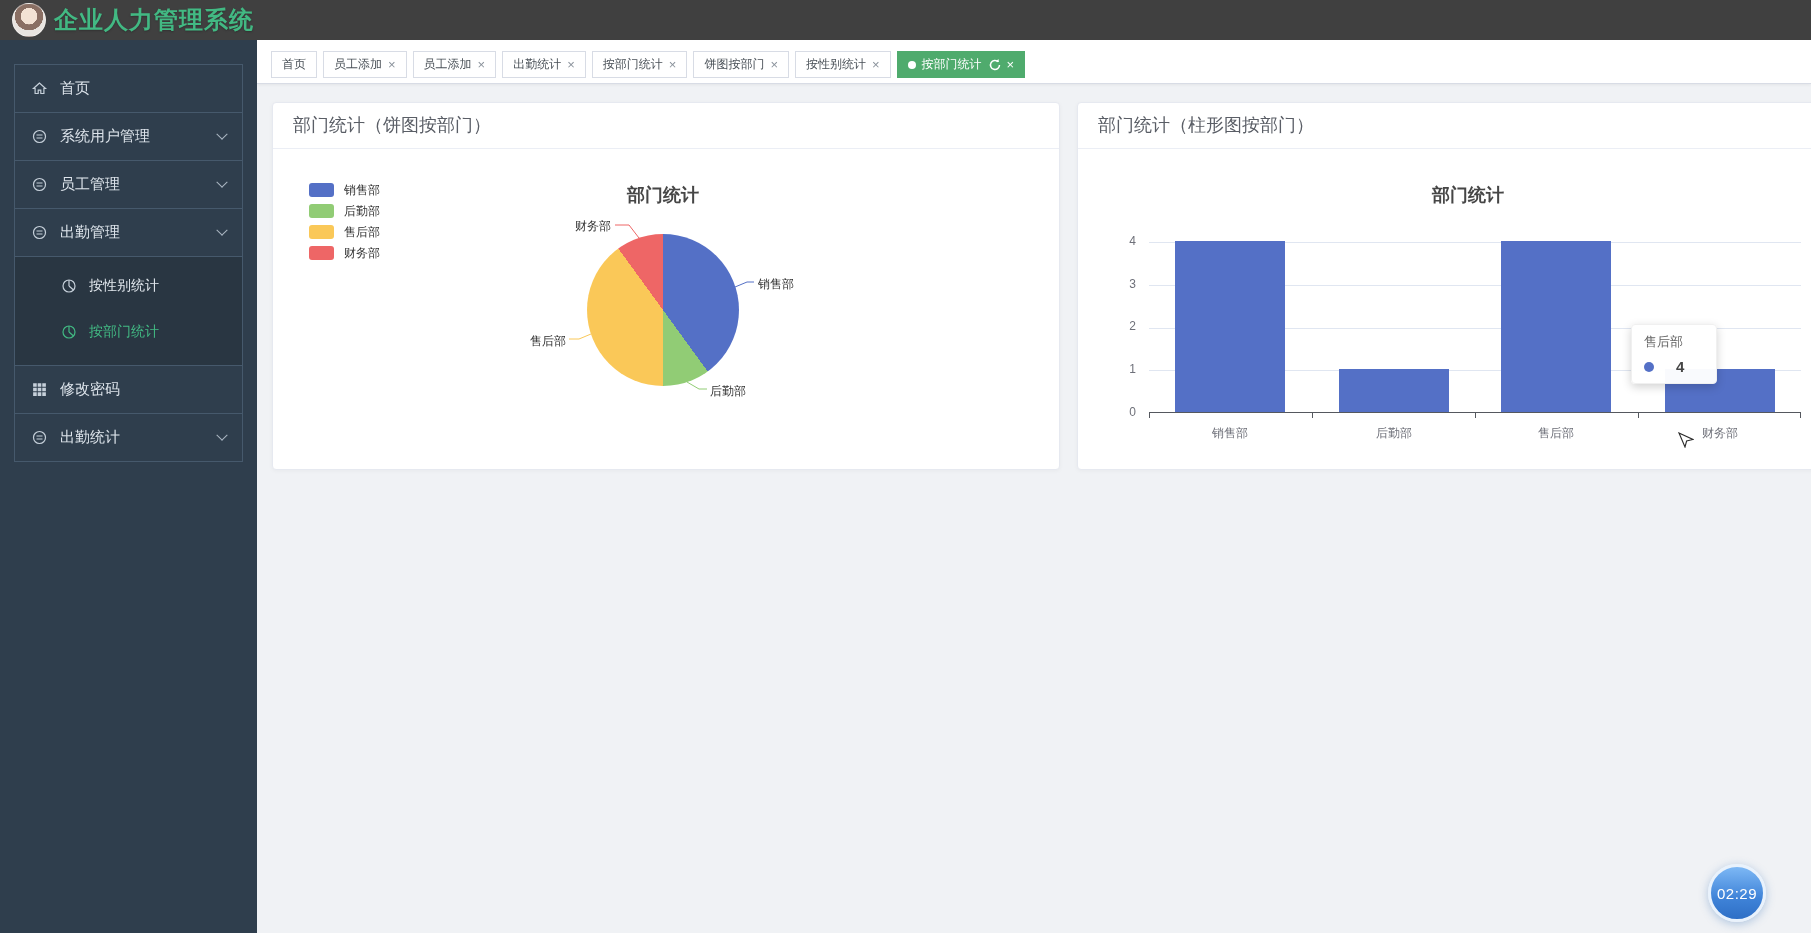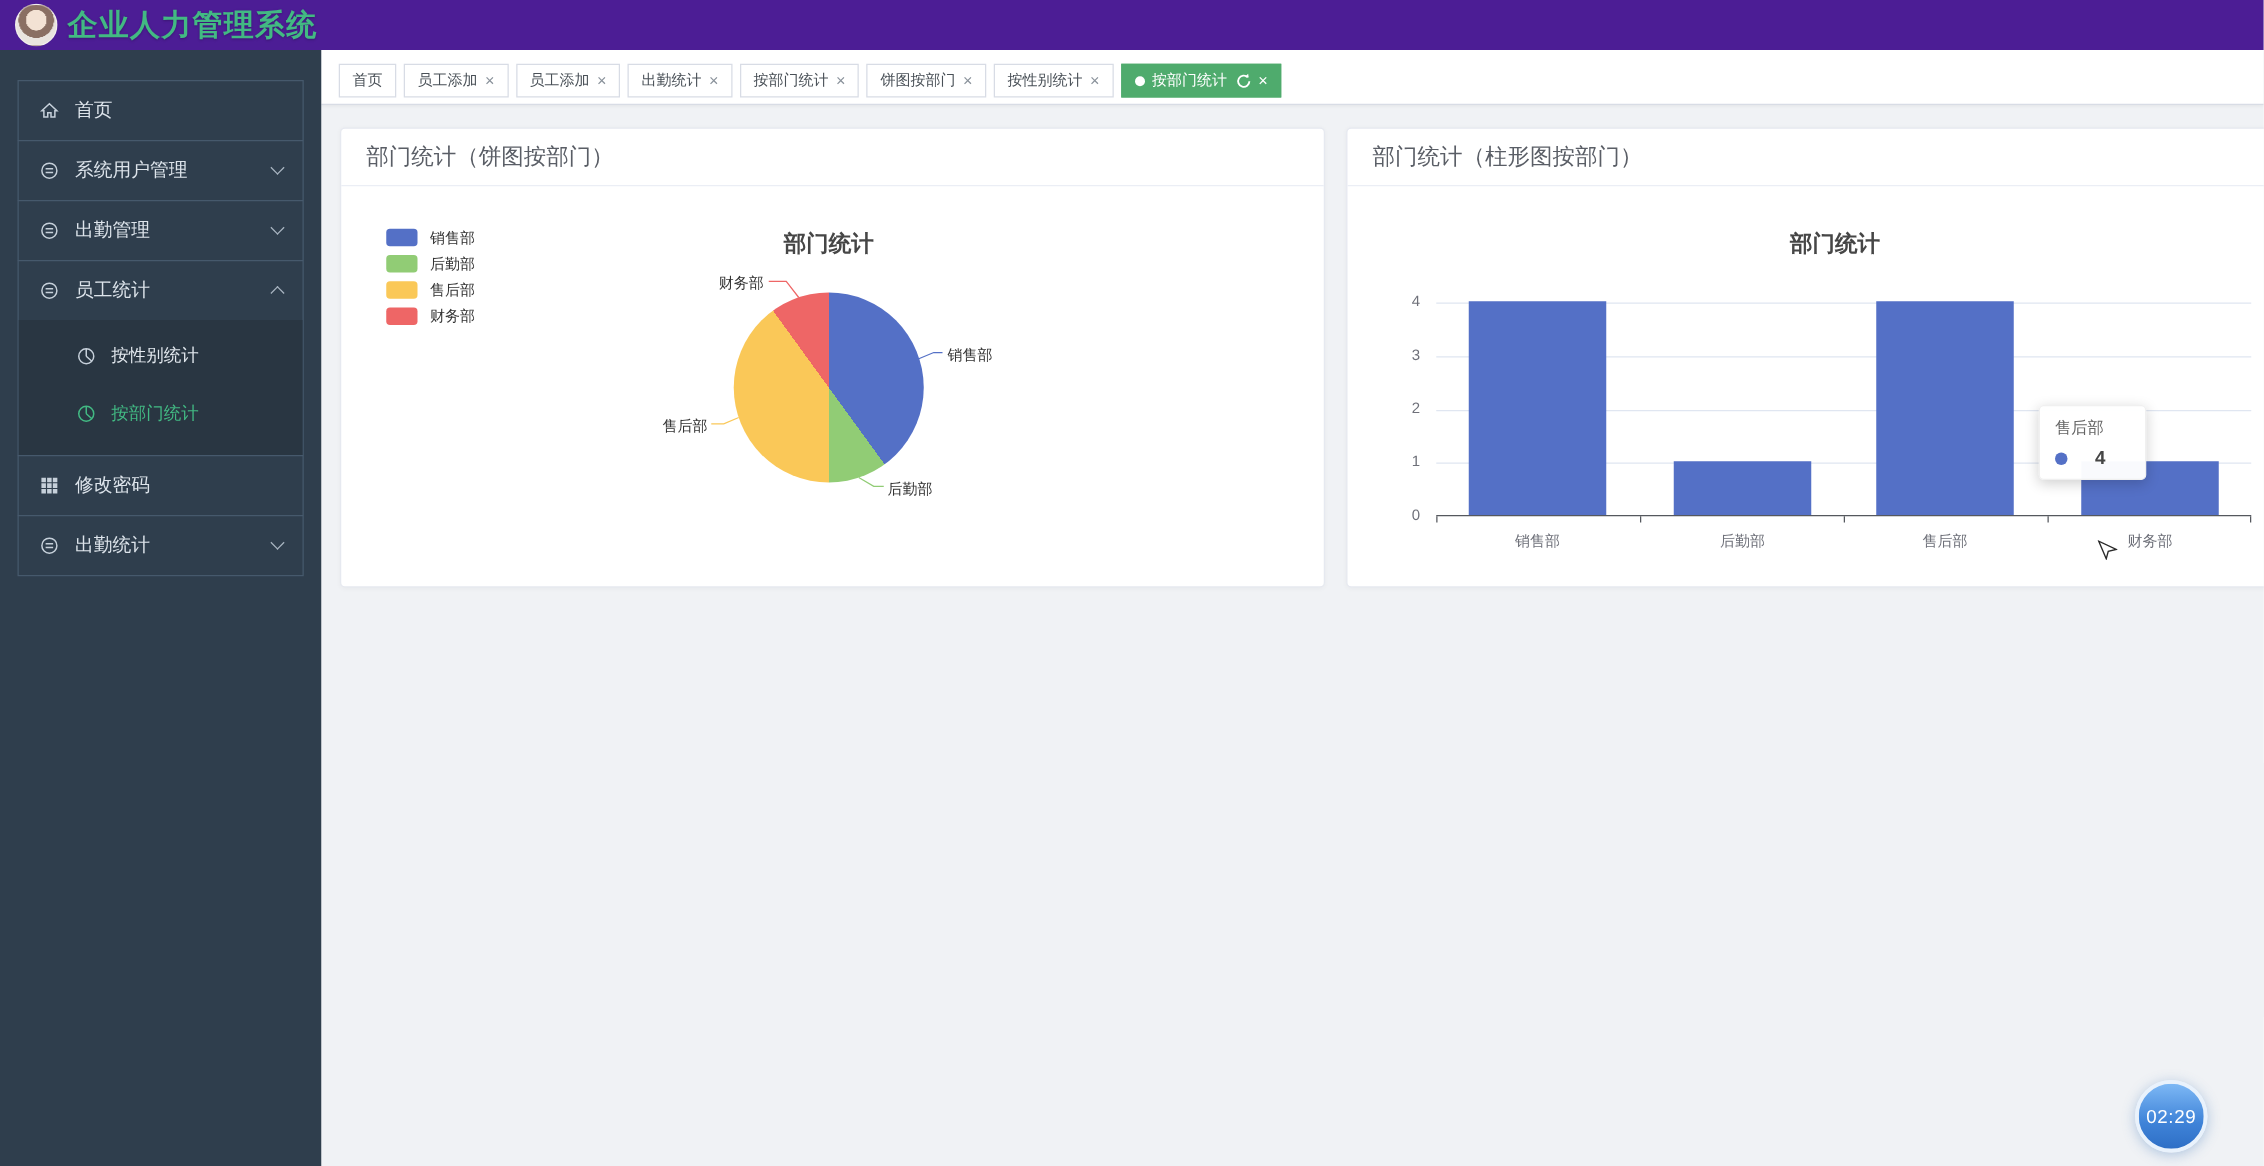--- a/index.html
+++ b/index.html
@@ -1,20 +1,20 @@
 <!DOCTYPE html>
 <html><head>
 <meta charset="utf-8">
 <style>
   * { margin:0; padding:0; box-sizing:border-box; }
   body { font-family:"Liberation Sans","DejaVu Sans",sans-serif; }
   .app { position:relative; width:1811px; height:933px; background:#f0f2f5; overflow:hidden; }
 
   
-  .header { position:absolute; top:0; left:0; width:100%; height:40px; background:#4c1d95;
+  .header { position:absolute; top:0; left:0; width:100%; height:40px; background:#404040;
             display:flex; align-items:center; padding-left:12px; z-index:30; }
   .avatar { width:34px; height:34px; border-radius:50%; overflow:hidden; flex:none;
             background:radial-gradient(circle at 50% 38%, #f3e2d4 0 32%, #8a6f63 33% 55%, #e9e4df 56% 100%); 
             border:1px solid rgba(255,255,255,.4); }
   .app-title { color:#42b983; font-size:24px; font-weight:bold; margin-left:8px; letter-spacing:1px;
                text-shadow:0 1px 2px rgba(0,0,0,.25); }
 
   
   .sidebar { position:absolute; top:40px; left:0; bottom:0; width:257px; background:#2f3e4d; z-index:20; }
   .menu { margin:25px 14px 0 14px; }
@@ -140,40 +140,42 @@
         <div class="menu-row">
           <svg class="mi" viewBox="0 0 17 16">
               <use href="#ic-circle"></use>
             </svg>
           <span class="lbl">系统用户管理</span>
           <span class="chev down"></span>
         </div>
       </div>
 
 
+      <div class="menu-item">
+        <div class="menu-row">
+          <svg class="mi" viewBox="0 0 17 16">
+              <use href="#ic-circle"></use>
+            </svg>
+          <span class="lbl">员工管理</span>
+          <span class="chev down"></span>
+        </div>
+      </div>
 
 
       <div class="menu-item">
         <div class="menu-row">
           <svg class="mi" viewBox="0 0 17 16">
               <use href="#ic-circle"></use>
             </svg>
           <span class="lbl">出勤管理</span>
           <span class="chev down"></span>
         </div>
       </div>
 
       <div class="menu-item">
-        <div class="menu-row">
-          <svg class="mi" viewBox="0 0 17 16">
-              <use href="#ic-circle"></use>
-            </svg>
-          <span class="lbl">员工统计</span>
-          <span class="chev up"></span>
-        </div>
         <div class="submenu">
           <div class="submenu-row">
             <svg class="mi" viewBox="0 0 16 16">
                 <use href="#ic-pie"></use>
               </svg>
             <span>按性别统计</span>
           </div>
           <div class="submenu-row active">
             <svg class="mi" viewBox="0 0 16 16">
                 <use href="#ic-pie"></use>

